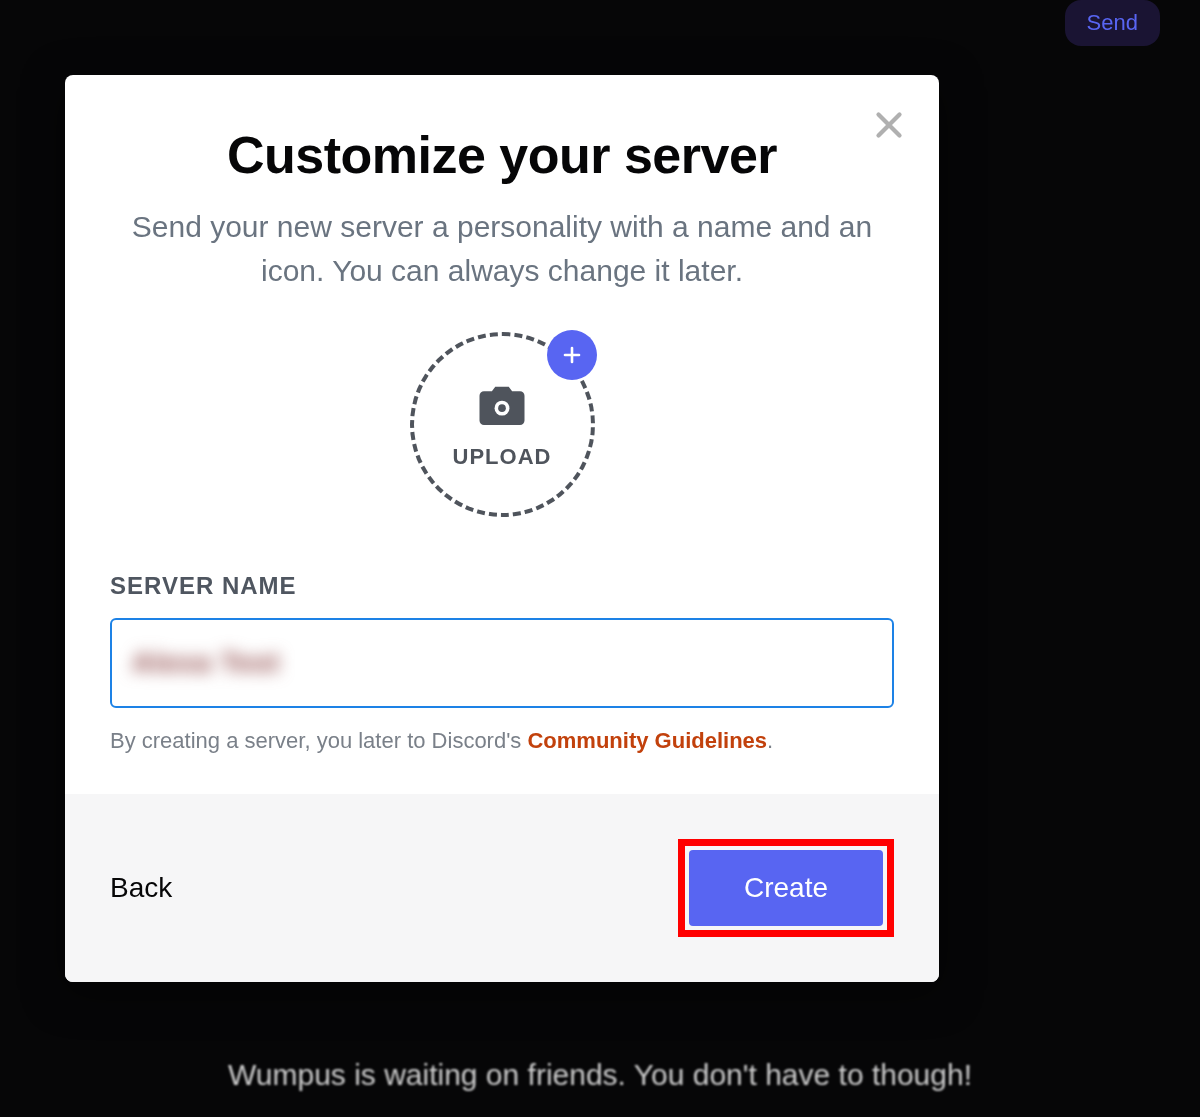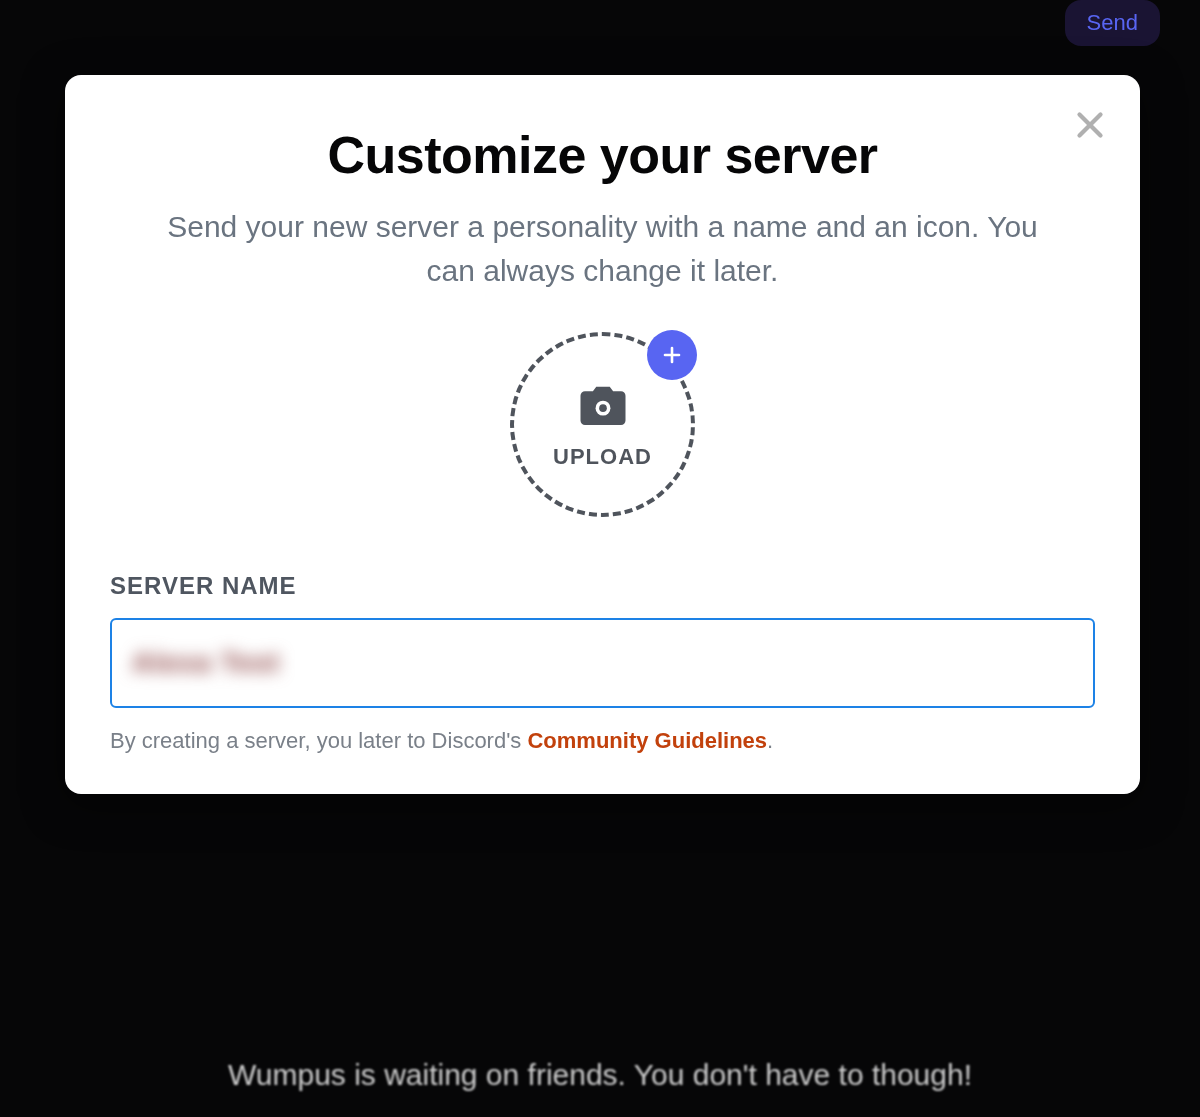--- a/index.html
+++ b/index.html
@@ -29,23 +29,23 @@
       text-align: center;
       color: #e0e0e0;
       font-size: 30px;
       filter: blur(1.3px);
       opacity: 0.9;
     }
     .modal {
       position: absolute;
       top: 75px;
       left: 65px;
-      width: 1075px;
+      width: 874px;
       background: #ffffff;
-      border-radius: 16px;
+      border-radius: 8px;
       overflow: hidden;
       box-shadow: 0 10px 40px rgba(0,0,0,0.5);
     }
     .close-icon {
       position: absolute;
       top: 30px;
       right: 30px;
       width: 40px;
       height: 40px;
       cursor: pointer;
@@ -234,14 +234,27 @@
     <div class="server-input">
       <span class="blurred-val">Alexa Test</span>
     </div>
 
     <p class="guidelines">
       <span>By creating a server, you later to Discord's </span><a href="#">Community Guidelines</a><span>.</span>
     </p>
 
   </div>
 
+  <div class="modal-footer">
+    <button class="back-btn">Back</button>
+
+    <div class="arrow-annotation">
+      <svg viewBox="0 0 135 80">
+        <polygon points="0,24 70,24 70,6 132,40 70,74 70,56 0,56" fill="#ff0000"></polygon>
+      </svg>
+    </div>
+
+    <div class="create-wrap">
+      <button class="create-btn">Create</button>
+    </div>
+  </div>
 
 </div>
 
 </body></html>

